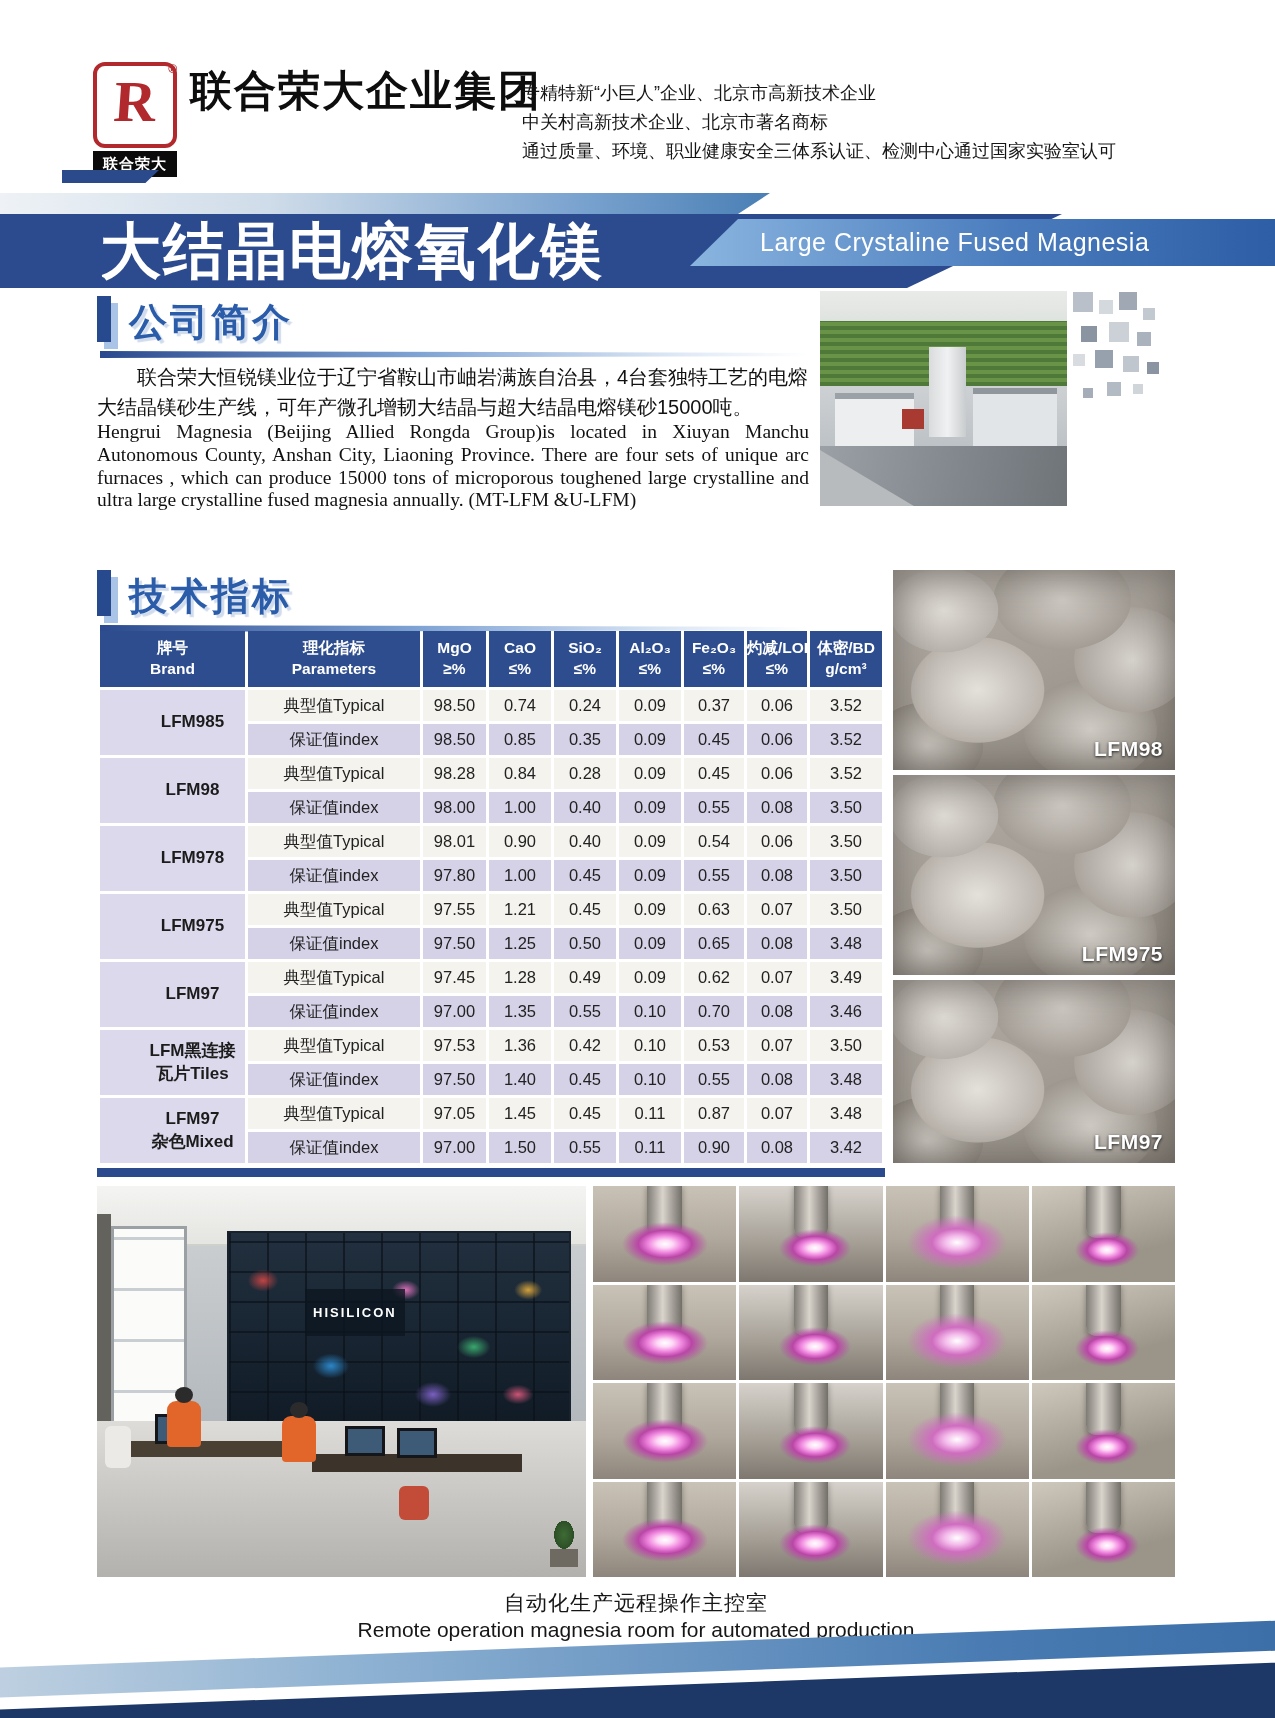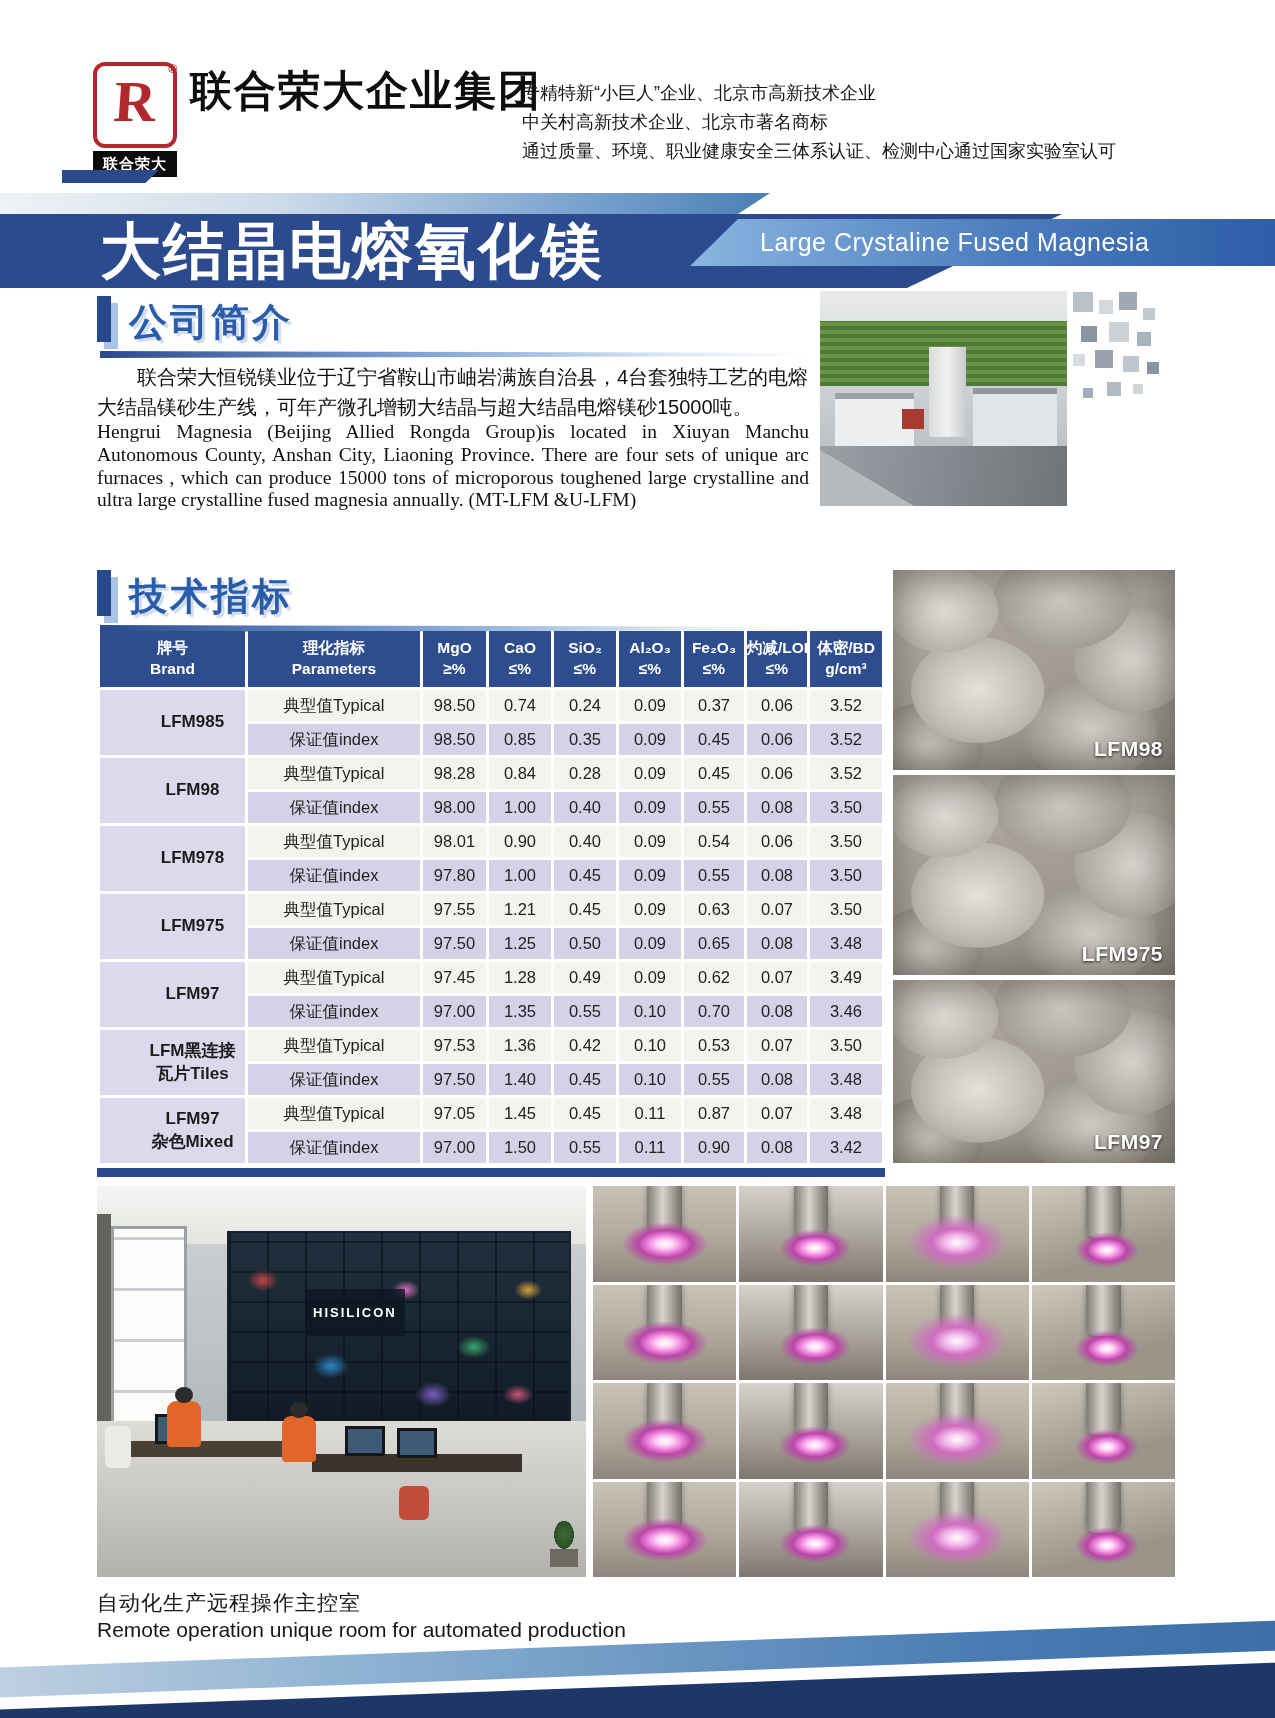--- a/index.html
+++ b/index.html
@@ -141,21 +141,21 @@
   .fcell::after{content:"";position:absolute;left:20%;top:38%;width:60%;height:46%;
                 background:radial-gradient(closest-side,#ffffff 0%,#ffd9f6 18%,#ee83dd 40%,#b946a6 62%,rgba(120,40,110,0) 100%);}
   .v1{background:linear-gradient(180deg,#d6d2cb,#a49e95 60%,#7d776f);}
   .v1::after{left:28%;top:45%;width:50%;height:40%;}
   .v2::after{background:radial-gradient(closest-side,#fff 0%,#f3b9ea 25%,#cf6cbf 50%,rgba(130,50,120,0) 100%);
              left:15%;top:30%;width:70%;height:58%;}
   .v3{background:linear-gradient(165deg,#cfc8bd,#9b9489 70%);}
   .v3::after{width:45%;height:38%;left:30%;top:48%;}
 
   
-  .caption{left:97px;top:1589px;width:1078px;text-align:left;color:#161616;}
+  .caption{left:97px;top:1589px;width:1078px;text-align:center;color:#161616;}
   .cap-cn{font-size:21px;letter-spacing:1px;}
   .cap-en{font-size:21px;margin-top:1px;}
   .footer{left:-40px;top:1628px;width:1360px;height:120px;}
   .fband{position:absolute;left:0;width:1360px;}
   .fband.light{top:16px;height:30px;transform:rotate(-2.1deg);
                background:linear-gradient(90deg,#c3d3e2 0%,#8db1d2 30%,#4a7cb3 75%,#3a6ca6 100%);}
   .fband.dark{top:58px;height:75px;transform:rotate(-2.1deg);background:#1d3866;}
 </style>
 </head>
 <body>
@@ -501,21 +501,21 @@
       <div class="fcell v2"></div>
       <div class="fcell v3"></div>
       <div class="fcell v0"></div>
       <div class="fcell v1"></div>
       <div class="fcell v2"></div>
       <div class="fcell v3"></div>
     </div>
 
   <div class="abs caption">
     <div class="cap-cn">自动化生产远程操作主控室</div>
-    <div class="cap-en">Remote operation unique room for automated production</div>
+    <div class="cap-en">Remote operation magnesia room for automated production</div>
   </div>
 
   <div class="abs footer">
     <div class="fband light"></div>
     <div class="fband dark"></div>
   </div>
 
 </div>
 
 </body></html>

